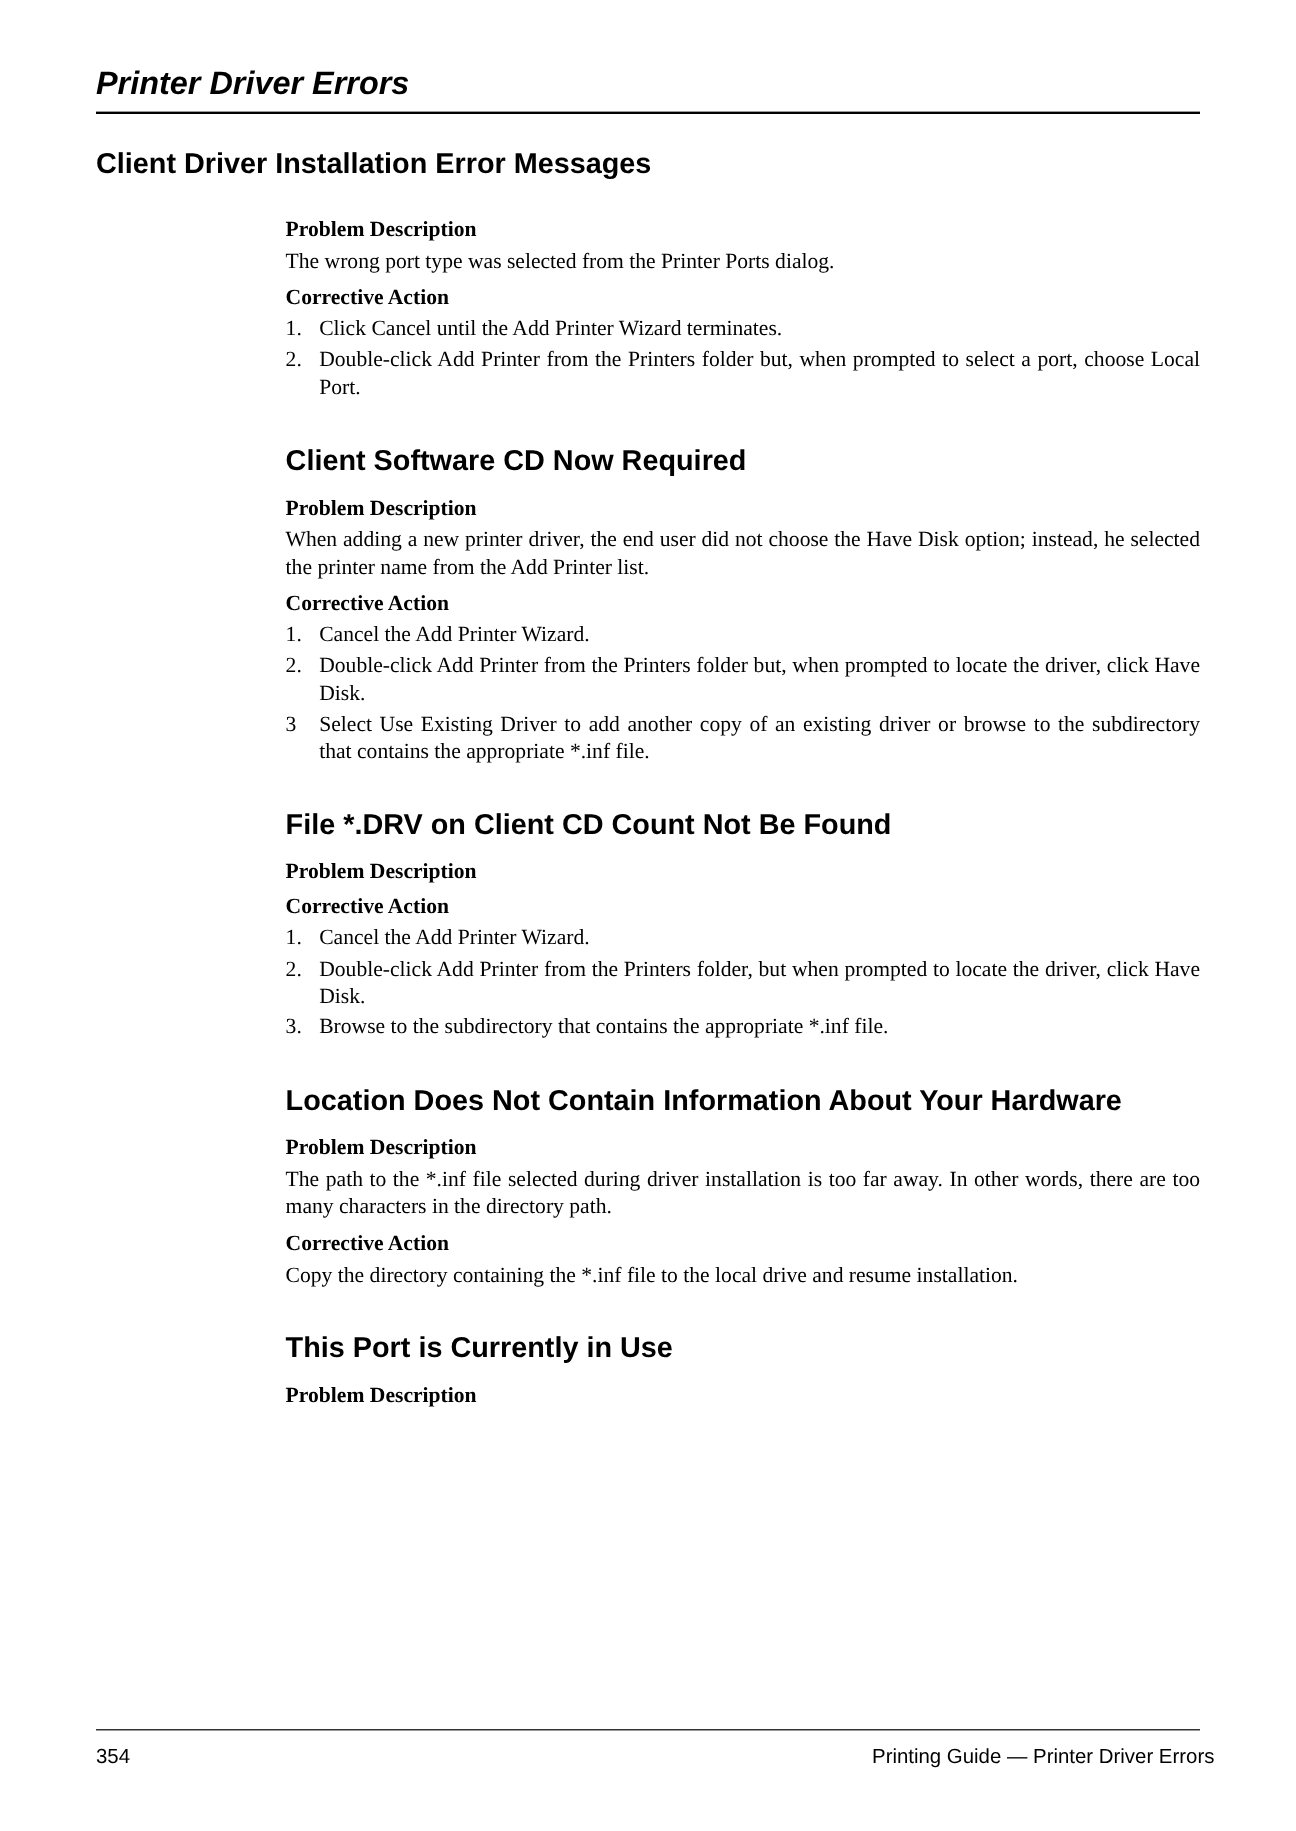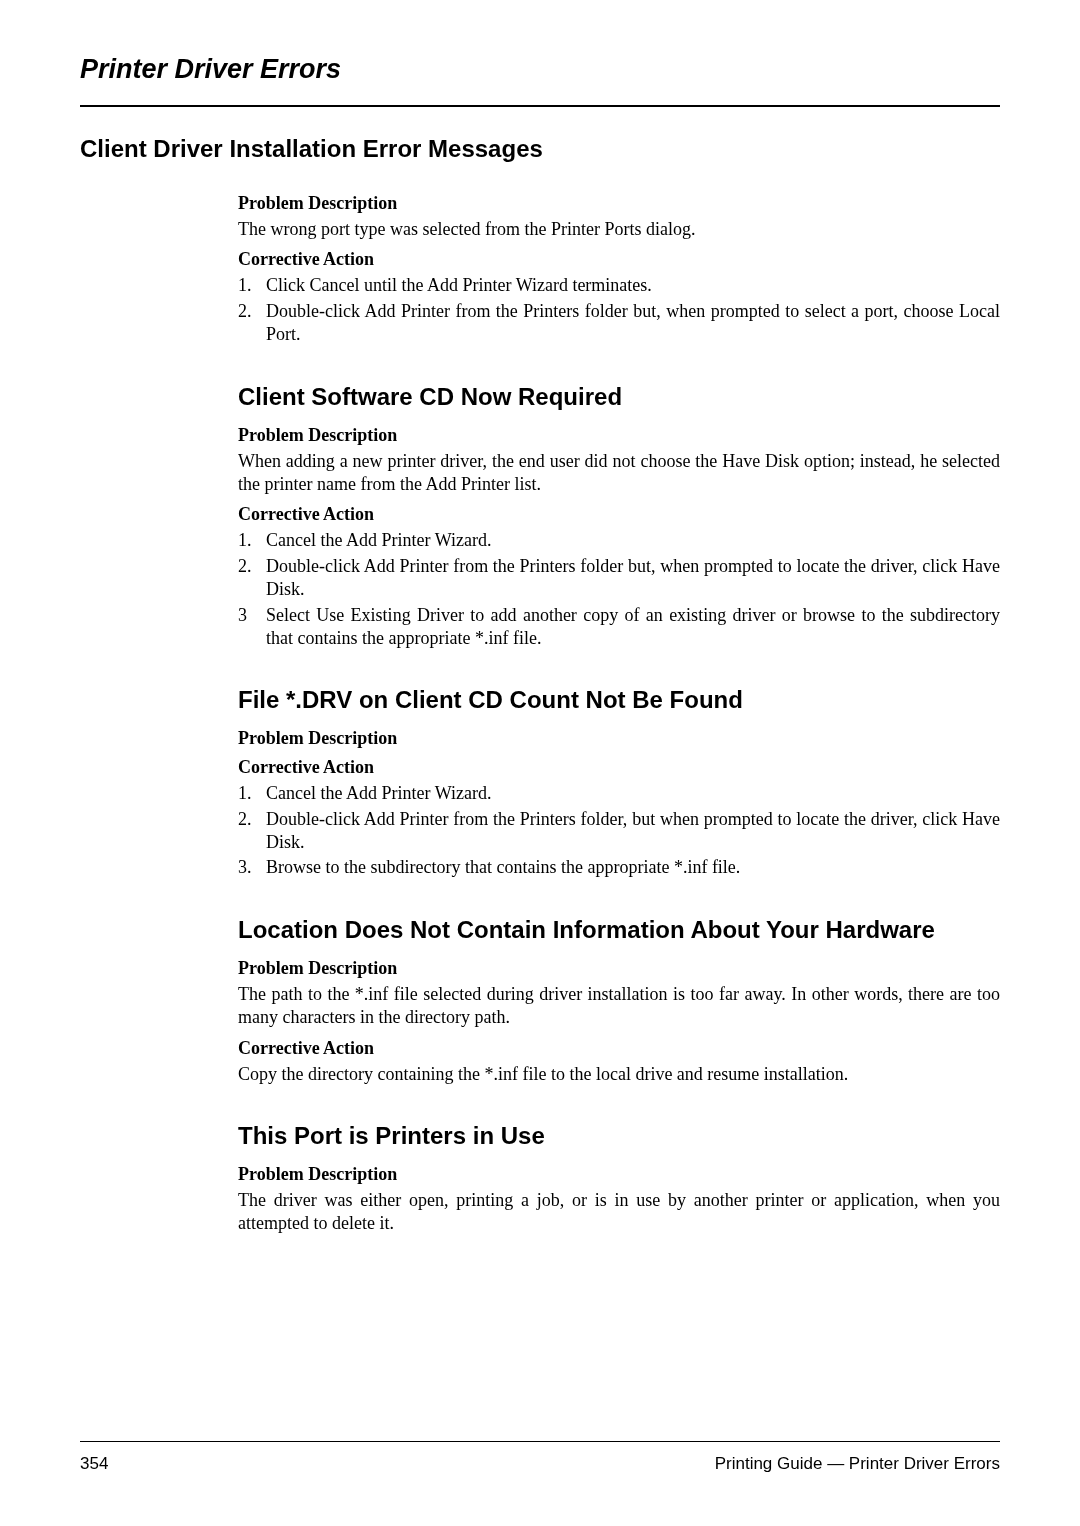--- a/index.html
+++ b/index.html
@@ -8,21 +8,21 @@
     font-family: "Times New Roman", Times, serif;
     color: #000;
     padding: 54px 80px 60px 80px;
     position: relative;
   }
   .running-head {
     font-family: Arial, Helvetica, sans-serif;
     font-weight: 700;
     font-size: 27px;
     font-style: italic;
-    padding-bottom: 20px;
+    padding-bottom: 8px;
     border-bottom: 2.5px solid #000;
     margin-bottom: 28px;
   }
   .h1 {
     font-family: Arial, Helvetica, sans-serif;
     font-weight: 700;
     font-size: 24px;
     margin-bottom: 30px;
   }
   .indent-block { margin-left: 158px; margin-right: 0; }
@@ -56,21 +56,21 @@
   .olrow .txt { flex: 1; }
   .section-gap { margin-top: 36px; }
   .footer-line {
     position: absolute;
     left: 80px; right: 80px;
     bottom: 84px;
     border-top: 1.5px solid #000;
   }
   .footer {
     position: absolute;
-    left: 80px; right: 80px;
+    left: 80px; right: 68px;
     bottom: 52px;
     display: flex;
     justify-content: space-between;
     font-family: Arial, Helvetica, sans-serif;
     font-size: 17px;
   }
 </style>
 </head>
 <body>
 
@@ -131,22 +131,21 @@
 
 <div class="indent-block section-gap">
   <div class="h2">Location Does Not Contain Information About Your Hardware</div>
   <div class="h3">Problem Description</div>
   <div class="p">The path to the *.inf file selected during driver installation is too far away. In other words, there are too many characters in the directory path.</div>
   <div class="h3">Corrective Action</div>
   <div class="p">Copy the directory containing the *.inf file to the local drive and resume installation.</div>
 </div>
 
 <div class="indent-block section-gap">
-  <div class="h2">This Port is Printers in Use</div>
+  <div class="h2">This Port is Currently in Use</div>
   <div class="h3">Problem Description</div>
-  <div class="p">The driver was either open, printing a job, or is in use by another printer or application, when you attempted to delete it.</div>
 </div>
 
 <div class="footer-line"></div>
 <div class="footer">
   <span>354</span>
   <span>Printing Guide — Printer Driver Errors</span>
 </div>
 
 </body></html>

